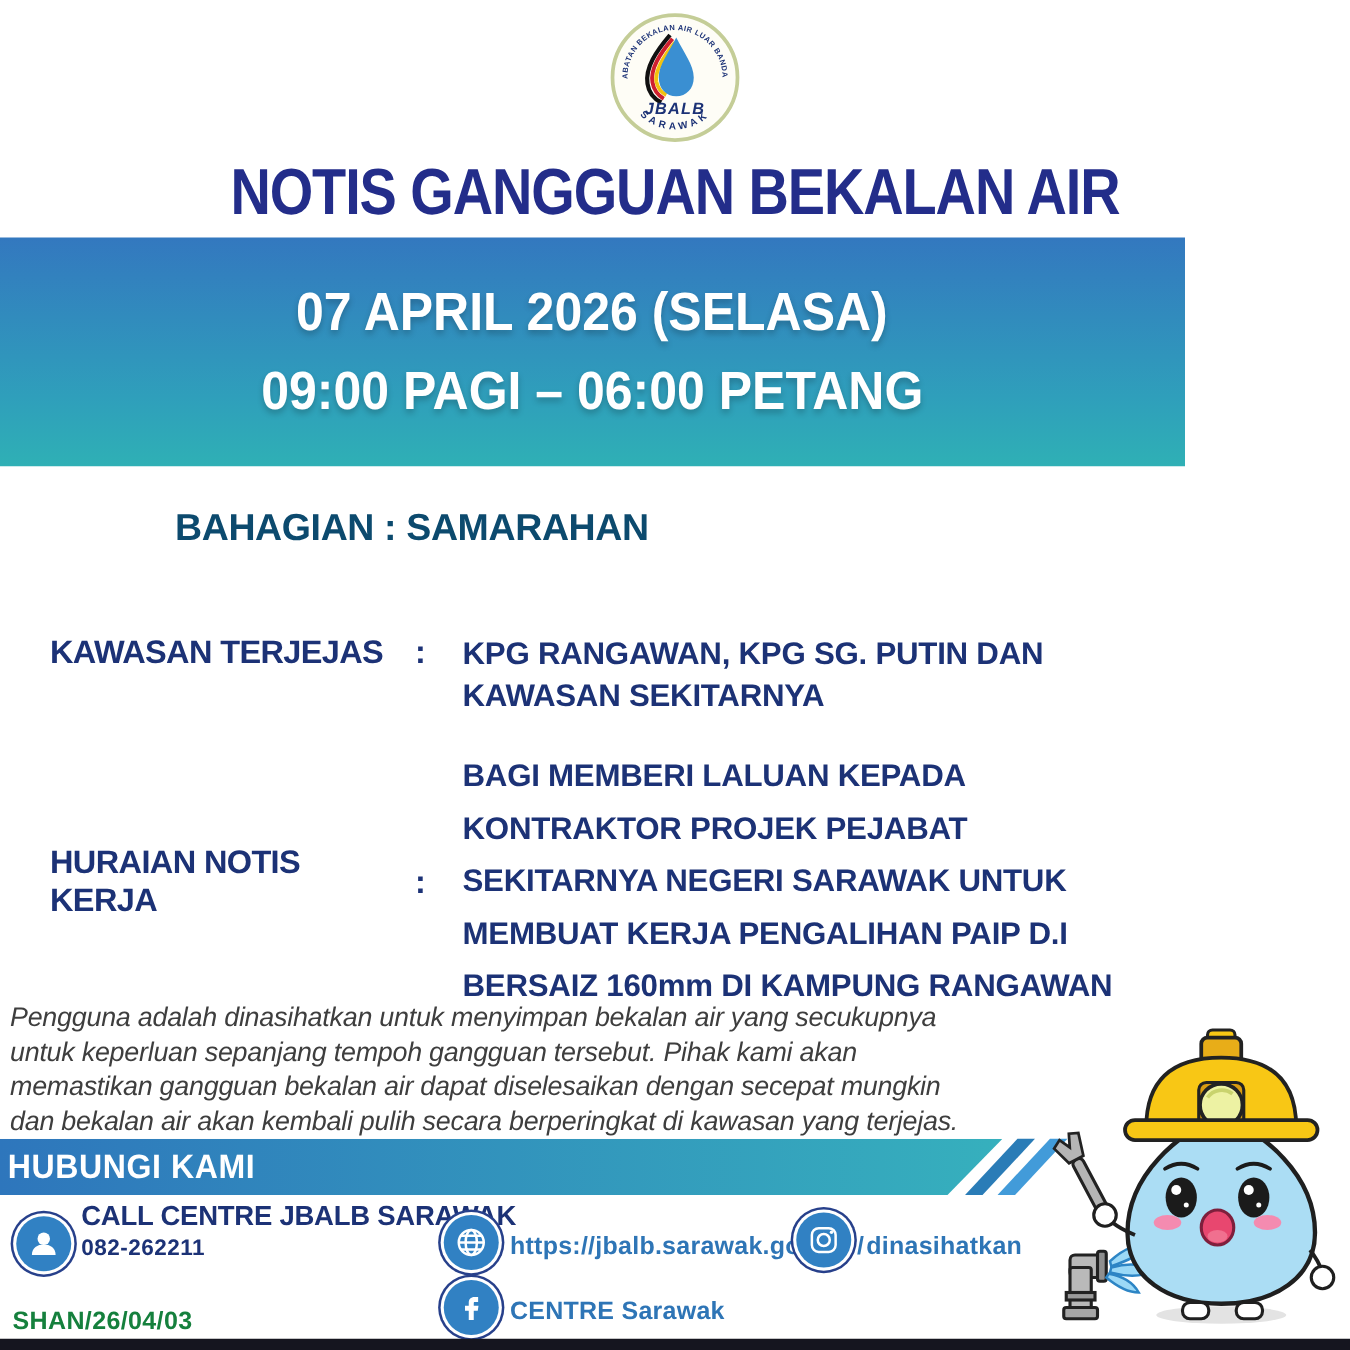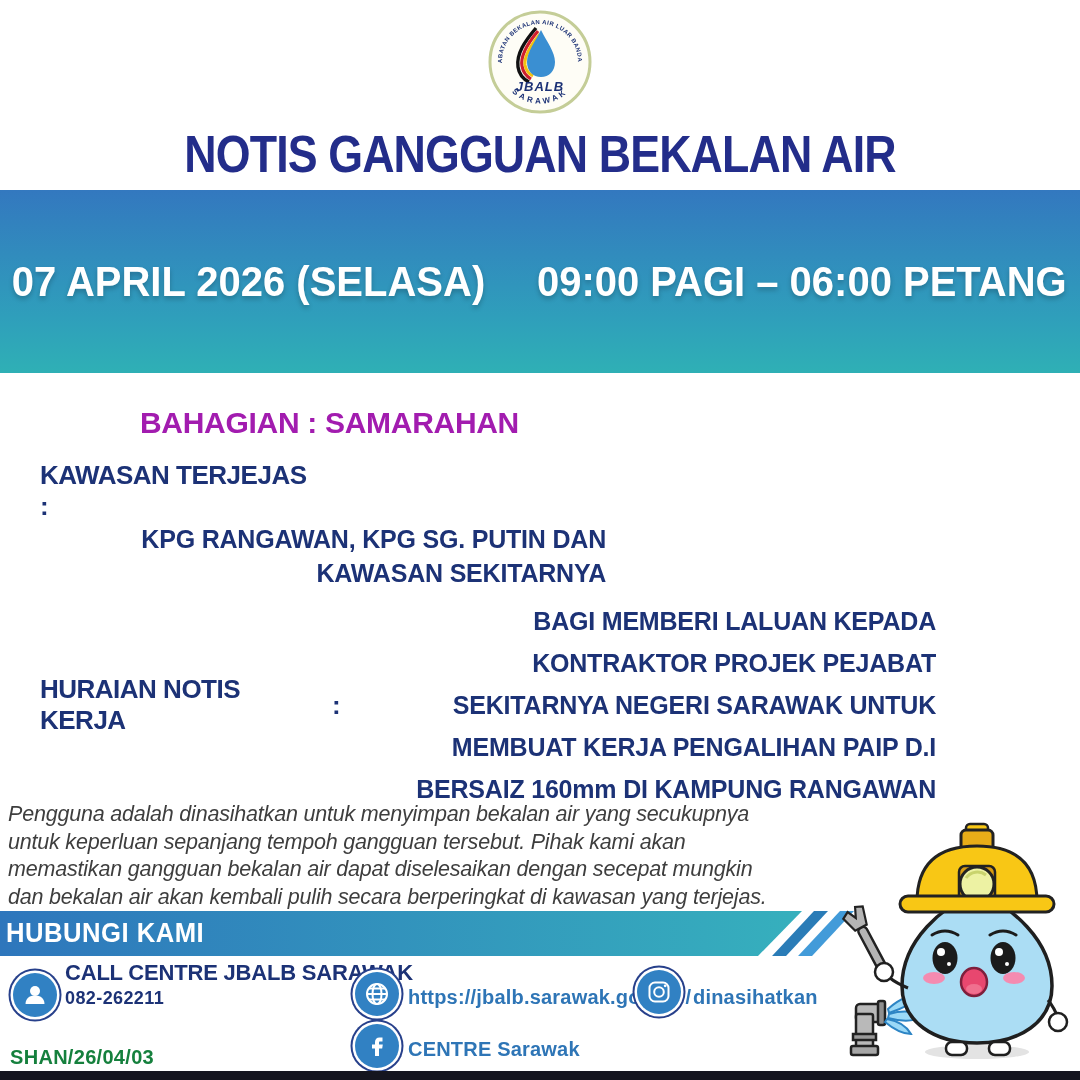--- a/index.html
+++ b/index.html
@@ -6,37 +6,37 @@
   .page{position:relative;width:1080px;height:1080px;background:#ffffff;overflow:hidden;
         font-family:"Liberation Sans",sans-serif;margin:0 auto;}
   .abs{position:absolute;}
 
   
   .logo{left:488px;top:10px;width:104px;height:104px;}
   .title{left:0;top:124px;width:1080px;text-align:center;color:#232d8a;
          font-size:52px;font-weight:bold;letter-spacing:-1px;transform:scaleX(.86);}
 
   
-  .banner{left:0;top:190px;width:1080px;height:183px;
+  .banner{left:0;top:190px;width:948px;height:183px;
           background:linear-gradient(180deg,#3378bf 0%,#2f9fbb 70%,#2fb0b5 100%);
-          display:flex;flex-direction:row;align-items:center;justify-content:center;gap:14px;}
+          display:flex;flex-direction:column;align-items:center;justify-content:center;gap:14px;}
   .banner .line{color:#ffffff;font-size:43px;font-weight:bold;letter-spacing:0;
                 transform:scaleX(.93);text-shadow:0 3px 5px rgba(0,0,0,.22);white-space:nowrap;}
 
   
-  .region{color:#a21caf;font-weight:bold;font-size:30px;letter-spacing:-.3px;white-space:nowrap;}
+  .region{color:#0c4a6e;font-weight:bold;font-size:30px;letter-spacing:-.3px;white-space:nowrap;}
   .bahagian{left:140px;top:406px;}
   .daerah{left:560px;top:403px;}
 
   
   .detail{left:40px;display:flex;color:#1c3276;font-weight:bold;}
   .detail .lbl{width:292px;font-size:26px;letter-spacing:-.5px;}
   .detail .colon{width:38px;font-size:26px;}
-  .detail .val{width:566px;font-size:25px;letter-spacing:-.2px;text-align:right;}
-  .row-kawasan{top:460px;align-items:flex-start;flex-direction:column;}
+  .detail .val{width:566px;font-size:25px;letter-spacing:-.2px;}
+  .row-kawasan{top:506px;align-items:flex-start;}
   .row-kawasan .val{line-height:34px;}
   .row-huraian{top:600px;align-items:center;}
   .row-huraian .val{line-height:42px;}
   .row-huraian .lbl,.row-huraian .colon{align-self:center;}
 
   
   .advisory{left:8px;top:801px;width:778px;color:#3e3e3e;font-style:italic;
             font-size:21.5px;line-height:27.5px;font-weight:500;letter-spacing:-.2px;}
 
   

